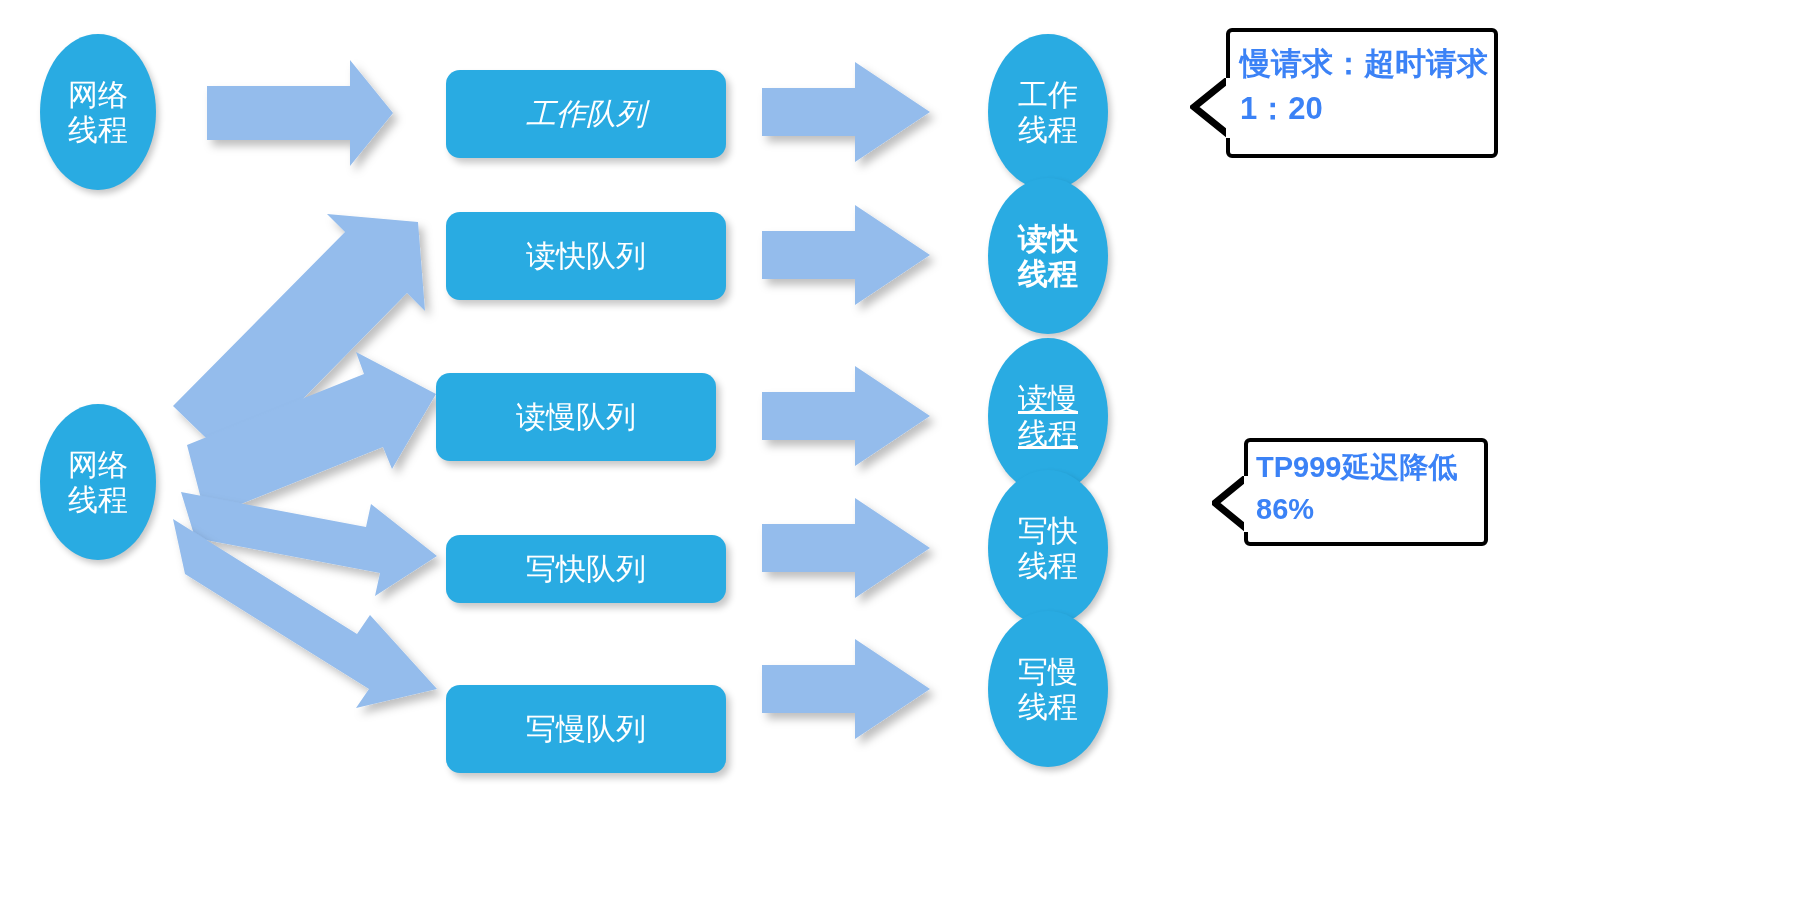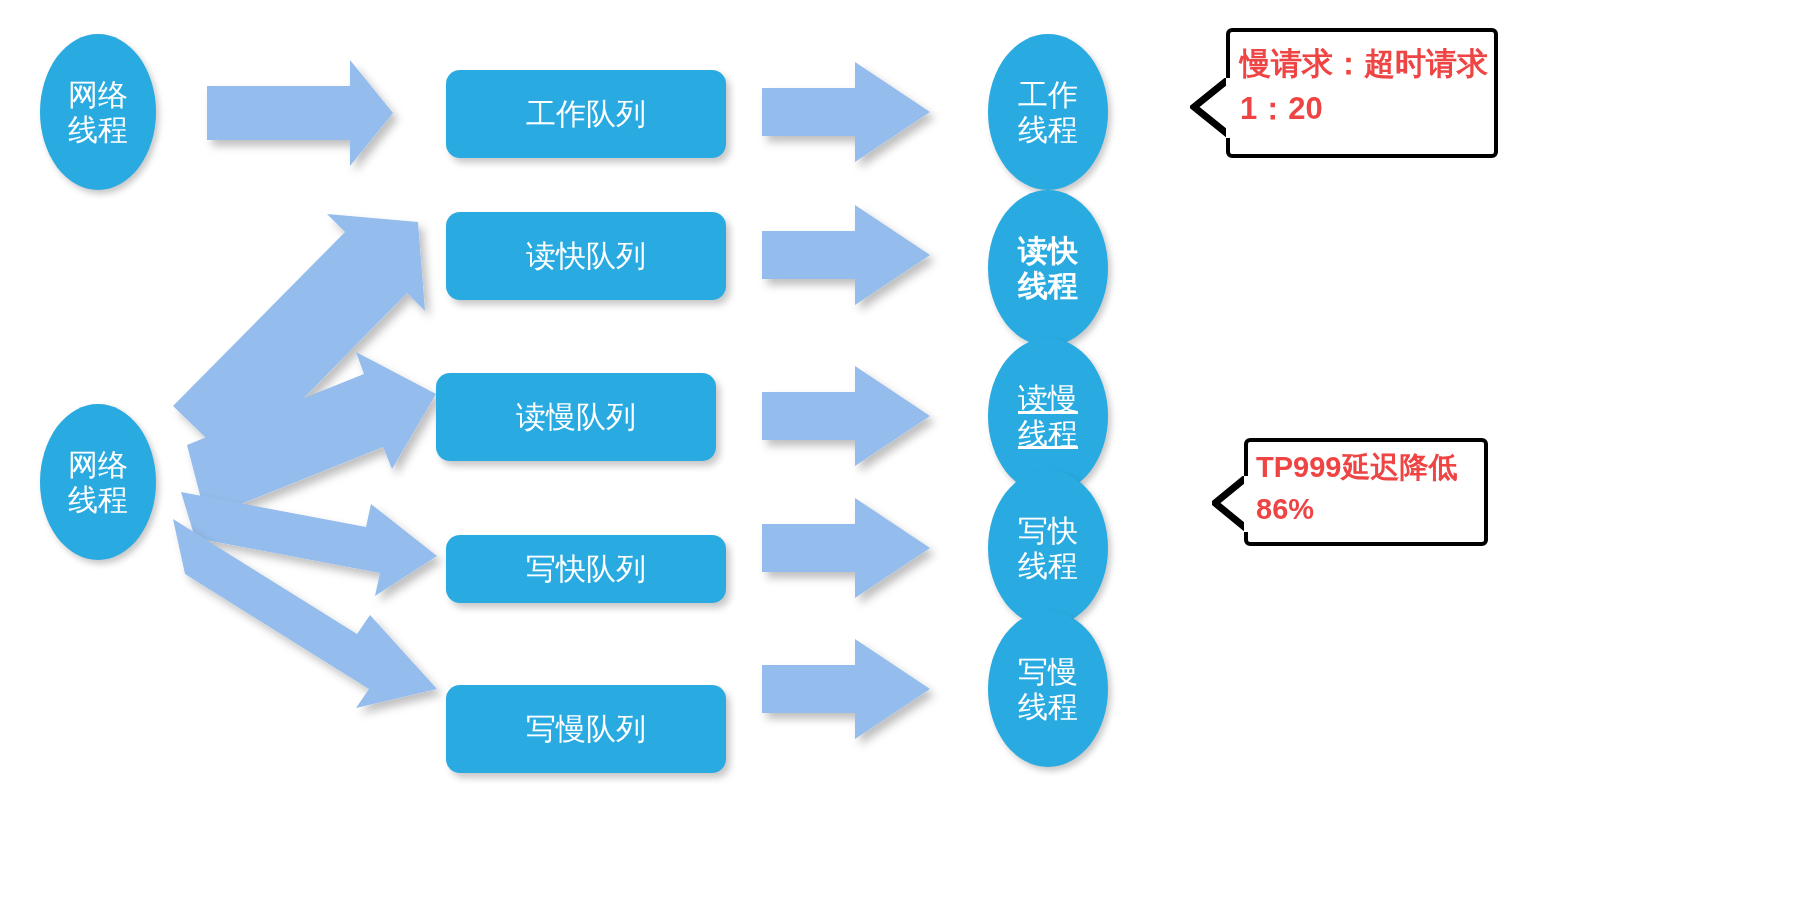--- a/index.html
+++ b/index.html
@@ -89,21 +89,21 @@
     position: absolute;
     z-index: 7;
   }
   .callout-text {
     position: absolute;
     left: 0; top: 0;
     width: 100%;
     height: 100%;
     box-sizing: border-box;
     padding: 14px 10px 10px 14px;
-    color: #ef4444;
+    color: #3b82f6;
     font-weight: 700;
     font-size: 31px;
     line-height: 1.45;
     z-index: 8;
     display: flex;
     flex-direction: column;
     justify-content: flex-start;
     align-items: flex-start;
   }
   .callout-text .line { display: block; white-space: nowrap; }
@@ -161,21 +161,21 @@
   <div class="node ellipse" style="left:40px; top:34px; width:116px; height:156px;">
     <span class="line">网络</span>
     <span class="line">线程</span>
   </div>
 
   <div class="node ellipse" style="left:40px; top:404px; width:116px; height:156px;">
     <span class="line">网络</span>
     <span class="line">线程</span>
   </div>
 
-  <div class="node rectbox" style="left:446px; top:70px; width:280px; height:88px;">
+  <div class="node rectbox" style="left:446px; top:70px; width:280px; height:88px;font-style:italic;">
     <span class="line">工作队列</span>
   </div>
 
   <div class="node rectbox" style="left:446px; top:212px; width:280px; height:88px;">
     <span class="line">读快队列</span>
   </div>
 
   <div class="node rectbox" style="left:436px; top:373px; width:280px; height:88px;">
     <span class="line">读慢队列</span>
   </div>
@@ -186,21 +186,21 @@
 
   <div class="node rectbox" style="left:446px; top:646px; width:280px; height:88px;margin-top:39px;">
     <span class="line">写慢队列</span>
   </div>
 
   <div class="node ellipse" style="left:988px; top:34px; width:120px; height:156px;align-items:center;">
     <span class="line">工作</span>
     <span class="line">线程</span>
   </div>
 
-  <div class="node ellipse bold-label" style="left:988px; top:190px; width:120px; height:156px;">
+  <div class="node ellipse bold-label" style="left:988px; top:178px; width:120px; height:156px;">
     <span class="line">读快</span>
     <span class="line">线程</span>
   </div>
 
   <div class="node ellipse" style="left:988px; top:338px; width:120px; height:156px;text-decoration:underline;">
     <span class="line">读慢</span>
     <span class="line">线程</span>
   </div>
 
   <div class="node ellipse" style="left:988px; top:470px; width:120px; height:156px;">

